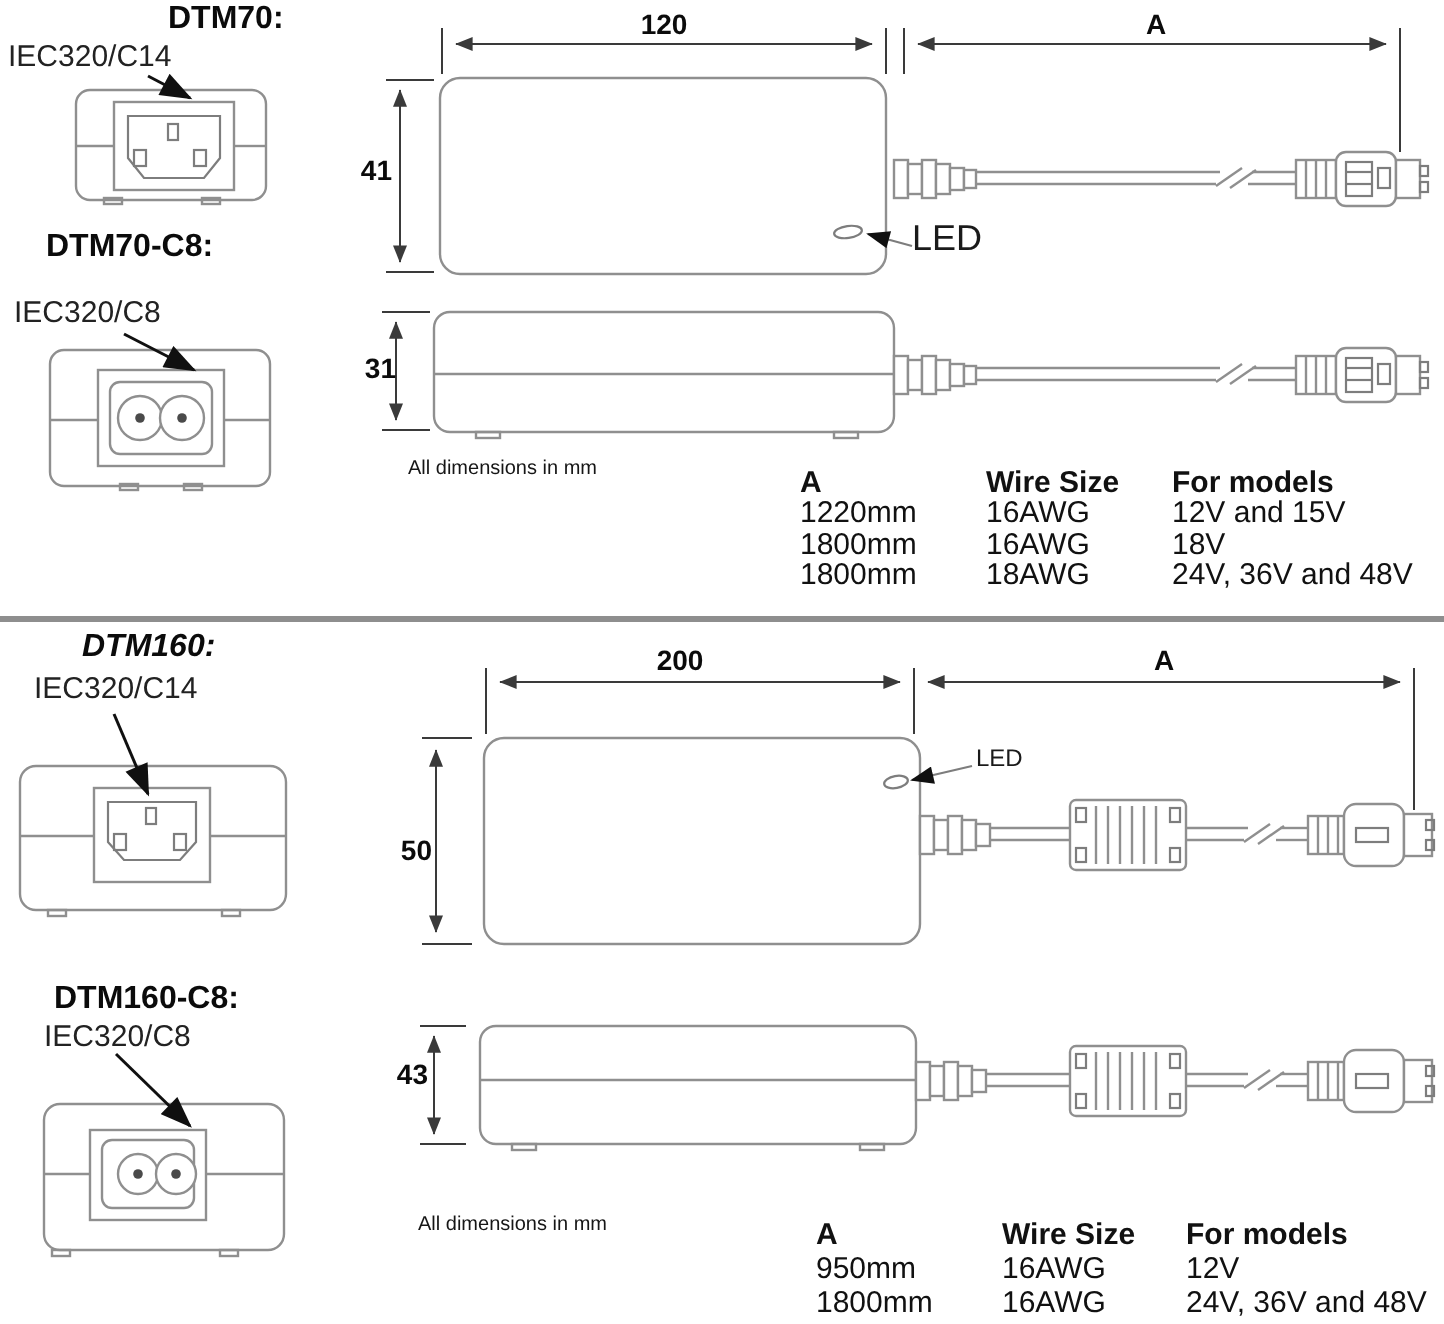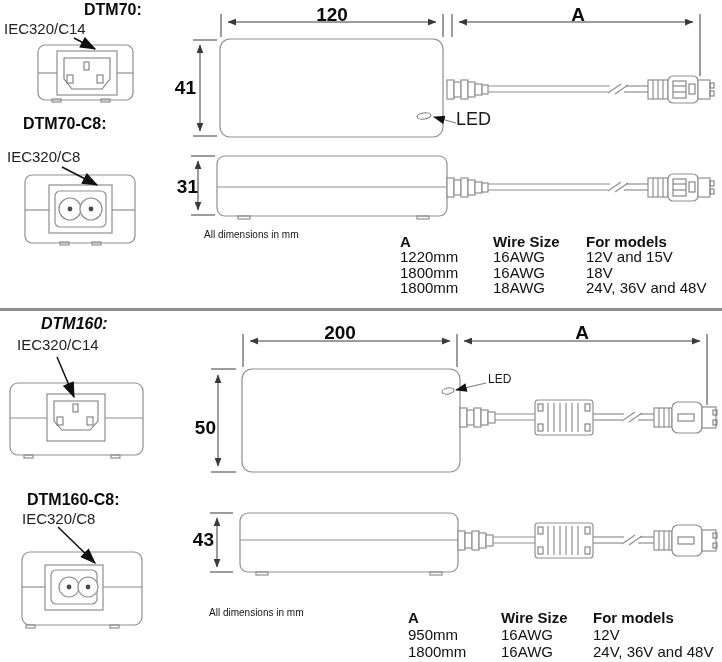--- a/index.html
+++ b/index.html
@@ -3,21 +3,21 @@
 <meta charset="utf-8">
 <style>
   html,body{margin:0;padding:0;background:#fff;}
   #stage{
     position:relative;width:722px;height:662px;background:#fff;overflow:hidden;
     font-family:"Liberation Sans",sans-serif;color:#111;
   }
   .abs{position:absolute;white-space:nowrap;}
   .title{font-size:16px;font-weight:bold;color:#0b0b0b;}
   .conn{font-size:15px;color:#222;text-align:center;}
-  .dimlab{font-size:19px;font-weight:bold;text-align:center;color:#0b0b0b;}
+  .dimlab{font-size:14px;font-weight:bold;text-align:center;color:#0b0b0b;}
   .dimlab.r{text-align:right;}
   .led-lg{font-size:18px;color:#1a1a1a;}
   .led-sm{font-size:12px;color:#1a1a1a;}
   .note{font-size:10px;color:#161616;}
   .tbl{position:absolute;display:grid;font-size:15px;color:#111;}
   .tbl.top{grid-template-columns:93px 93px 160px;grid-auto-rows:15.4px;}
   .tbl.bot{grid-template-columns:93px 92px 165px;grid-auto-rows:17px;}
   .tbl .h{font-weight:bold;}
   .divider{position:absolute;left:0;top:308px;width:722px;height:3px;background:#8e8e8e;}
   svg{position:absolute;left:0;}

